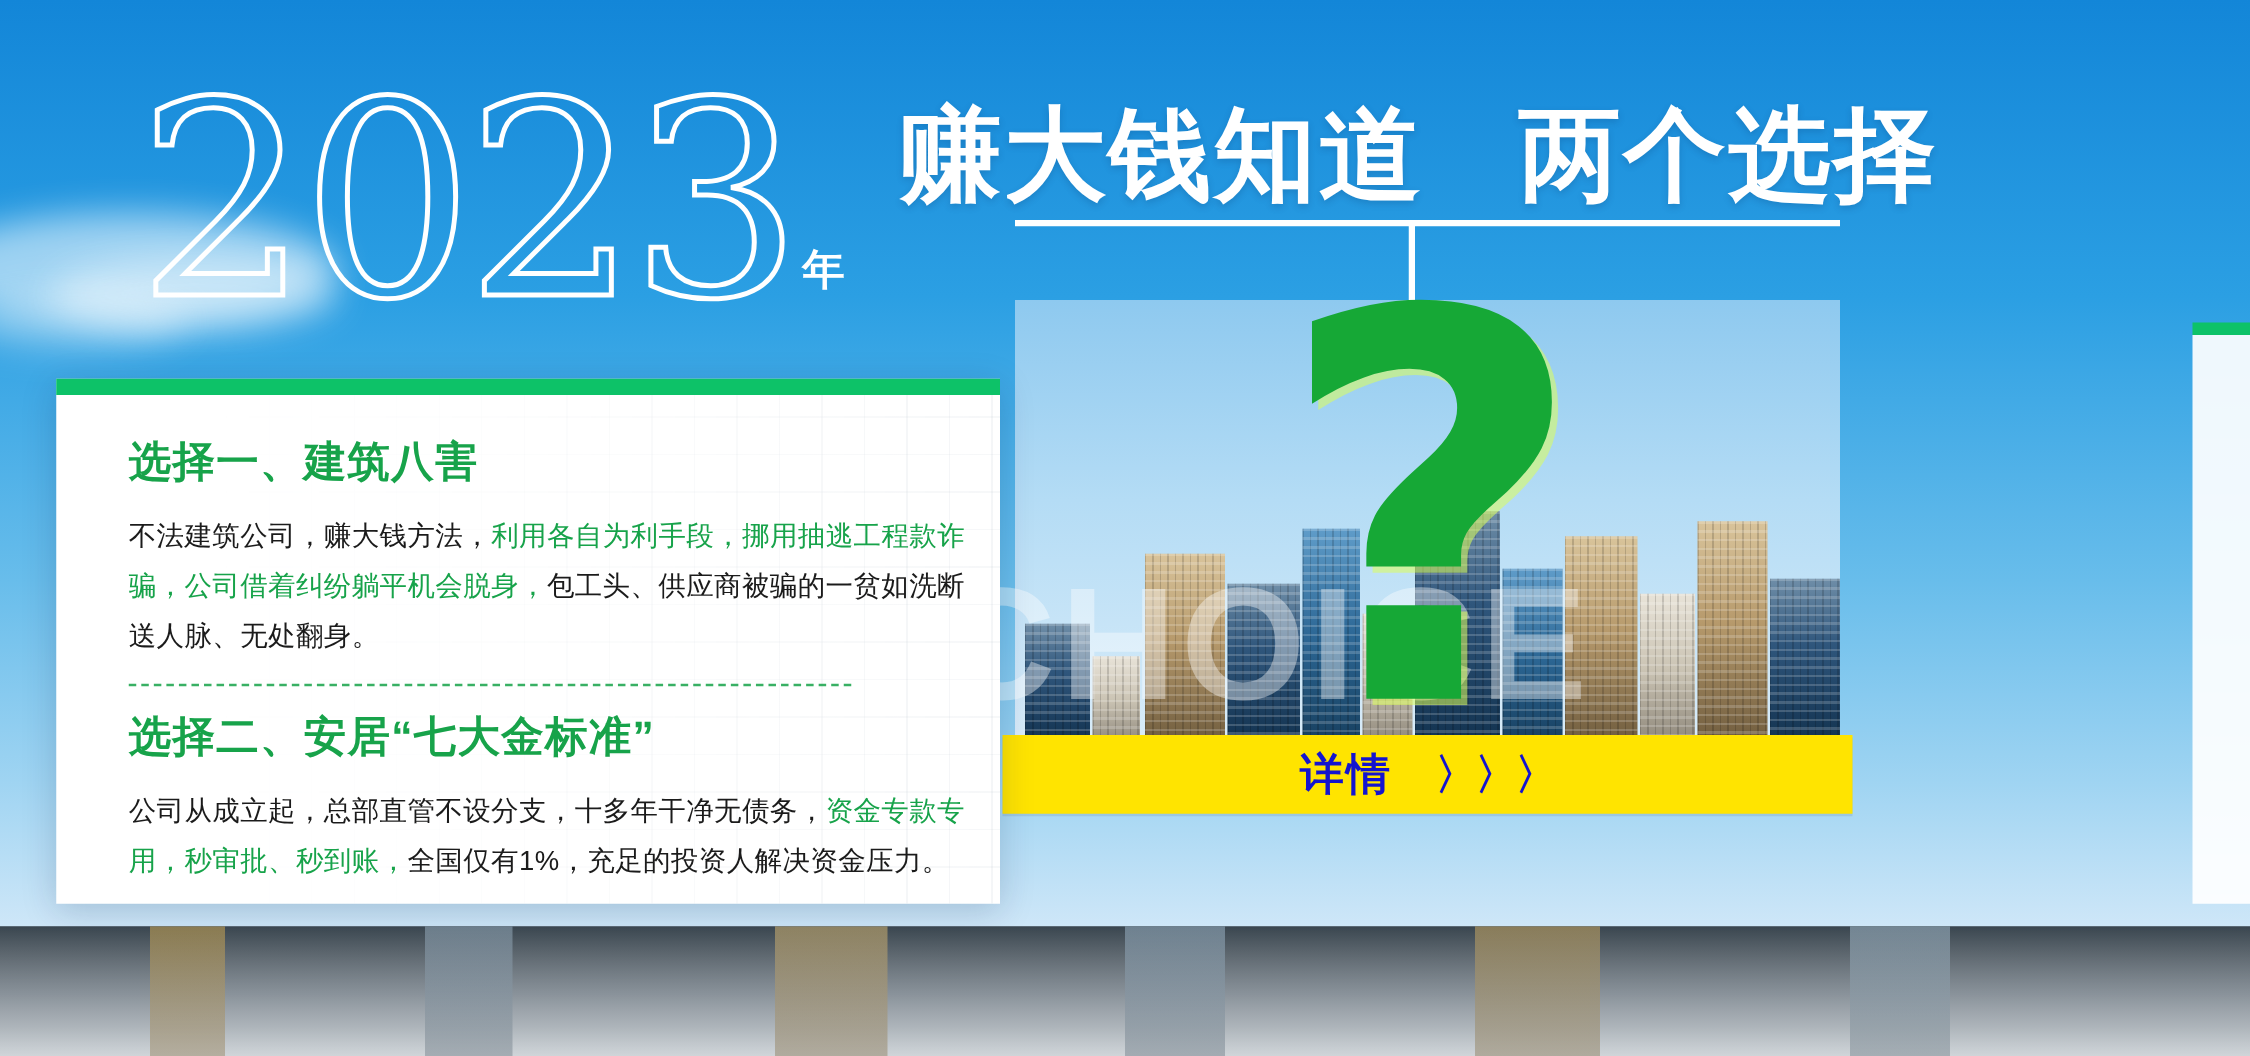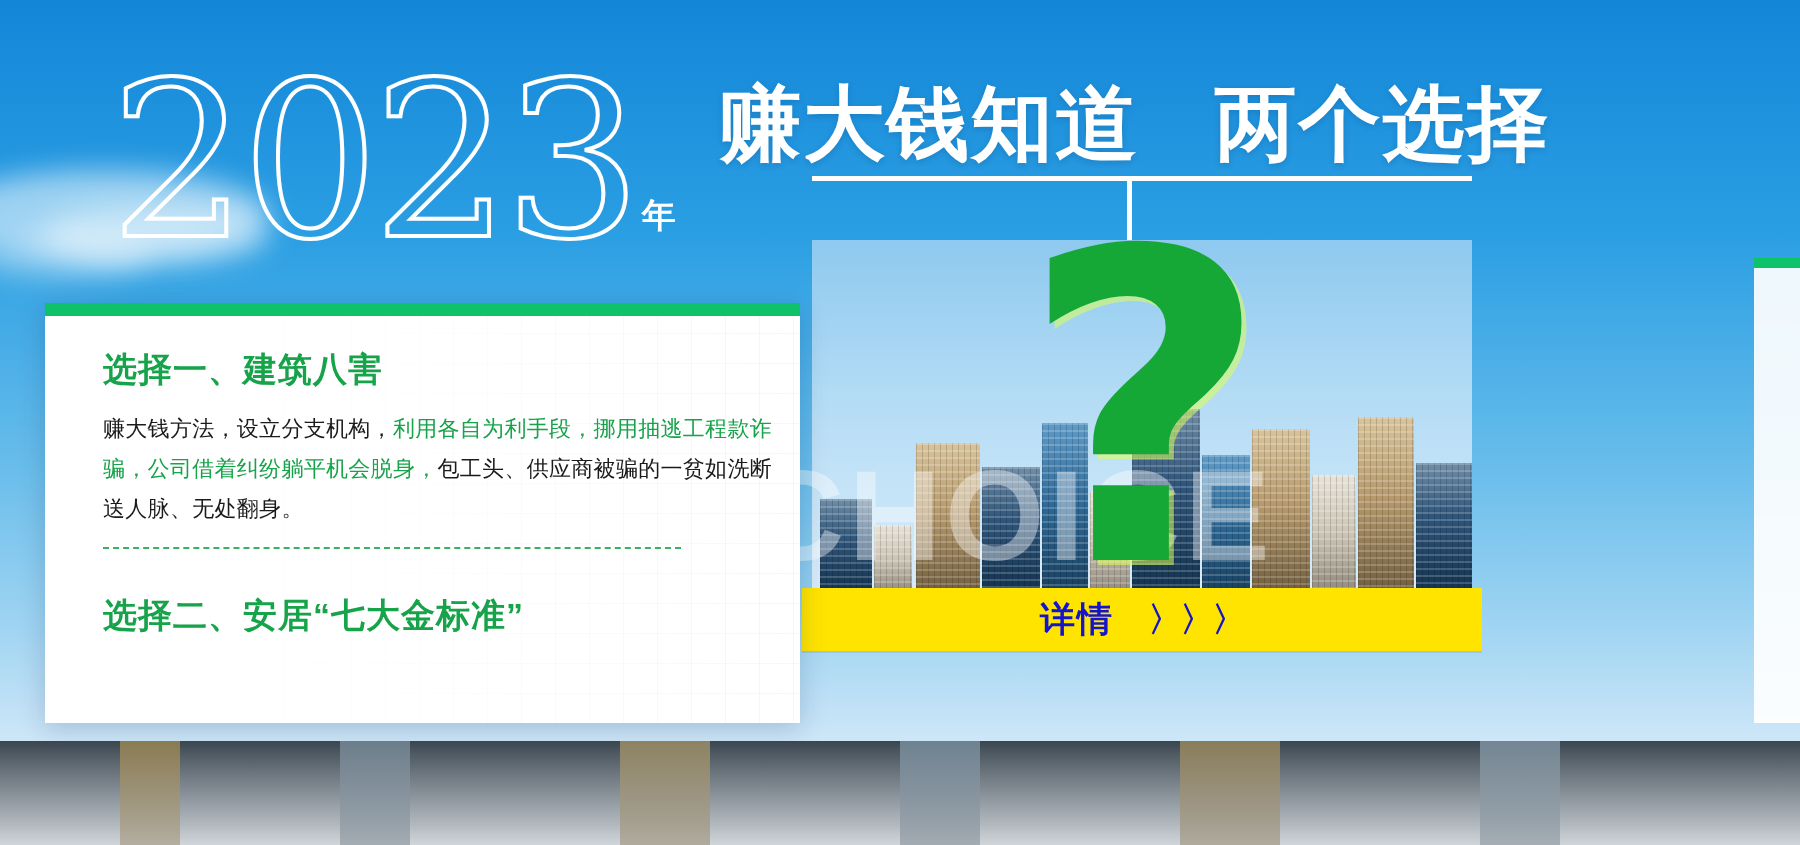--- a/index.html
+++ b/index.html
@@ -106,21 +106,21 @@
     -webkit-mask-image:linear-gradient(270deg,rgba(0,0,0,1) 0%,rgba(0,0,0,.25) 55%,transparent 85%);
   }
   .card-inner{position:relative;padding:44px 16px 0 58px;}
 
   .sec-title{color:#17a34a;font-size:34px;font-weight:700;letter-spacing:1px;}
   .sec-body{margin-top:16px;font-size:22px;line-height:40px;color:#1b1b1b;max-width:672px;letter-spacing:.3px;}
   .hl-green{color:#17a34a;}
   .divider{
     margin:18px 0 0 0;width:578px;height:0;border-top:2px dashed #17a34a;opacity:.85;
   }
-  .sec2{margin-top:44px;}
+  .sec2{margin-top:18px;}
 
   
   .reflect{
     position:absolute;left:0;bottom:0;width:1800px;height:104px;
     background:linear-gradient(180deg,#2f3c46 0%,#47525b 20%,#6b7680 52%,#8e98a0 78%,#b7bfc5 100%);
     overflow:hidden;
   }
   .reflect .rb{position:absolute;top:0;opacity:.55;}
   .veil{position:absolute;left:0;bottom:0;width:1800px;height:104px;
         background:linear-gradient(180deg,rgba(255,255,255,.05),rgba(255,255,255,.35));}
@@ -179,27 +179,30 @@
 
   <div class="edge-white"></div>
   <div class="edge-green"></div>
 
   <div class="card">
     <div class="card-bg"></div>
     <div class="card-inner">
 
       <div class="sec-title">选择一、建筑八害</div>
       <div class="sec-body">
-        <span>赚大钱方法，设立分支机构，</span><span class="hl-green">利用各自为利手段，挪用抽逃工程款诈骗，公司借着纠纷躺平机会脱身，</span><span>包工头、供应商被骗的一贫如洗断送人脉、无处翻身。</span>
+        <span>不法建筑公司，赚大钱方法，</span><span class="hl-green">利用各自为利手段，挪用抽逃工程款诈骗，公司借着纠纷躺平机会脱身，</span><span>包工头、供应商被骗的一贫如洗断送人脉、无处翻身。</span>
       </div>
 
       <div class="divider"></div>
 
       <div class="sec2">
         <div class="sec-title">选择二、安居“七大金标准”</div>
+        <div class="sec-body">
+          <span>公司从成立起，总部直管不设分支，十多年干净无债务，</span><span class="hl-green">资金专款专用，秒审批、秒到账，</span><span>全国仅有1%，充足的投资人解决资金压力。</span>
+        </div>
       </div>
 
     </div>
   </div>
   <div class="card-top"></div>
 
   <div class="reflect">
     <div class="rb" style="left:120px;width:60px;height:104px;background:linear-gradient(180deg,#c9a24a,#6a5224);"></div>
     <div class="rb" style="left:340px;width:70px;height:104px;background:linear-gradient(180deg,#8fa6b8,#3d4e5c);"></div>
     <div class="rb" style="left:620px;width:90px;height:104px;background:linear-gradient(180deg,#d0b06a,#5f4a22);"></div>

